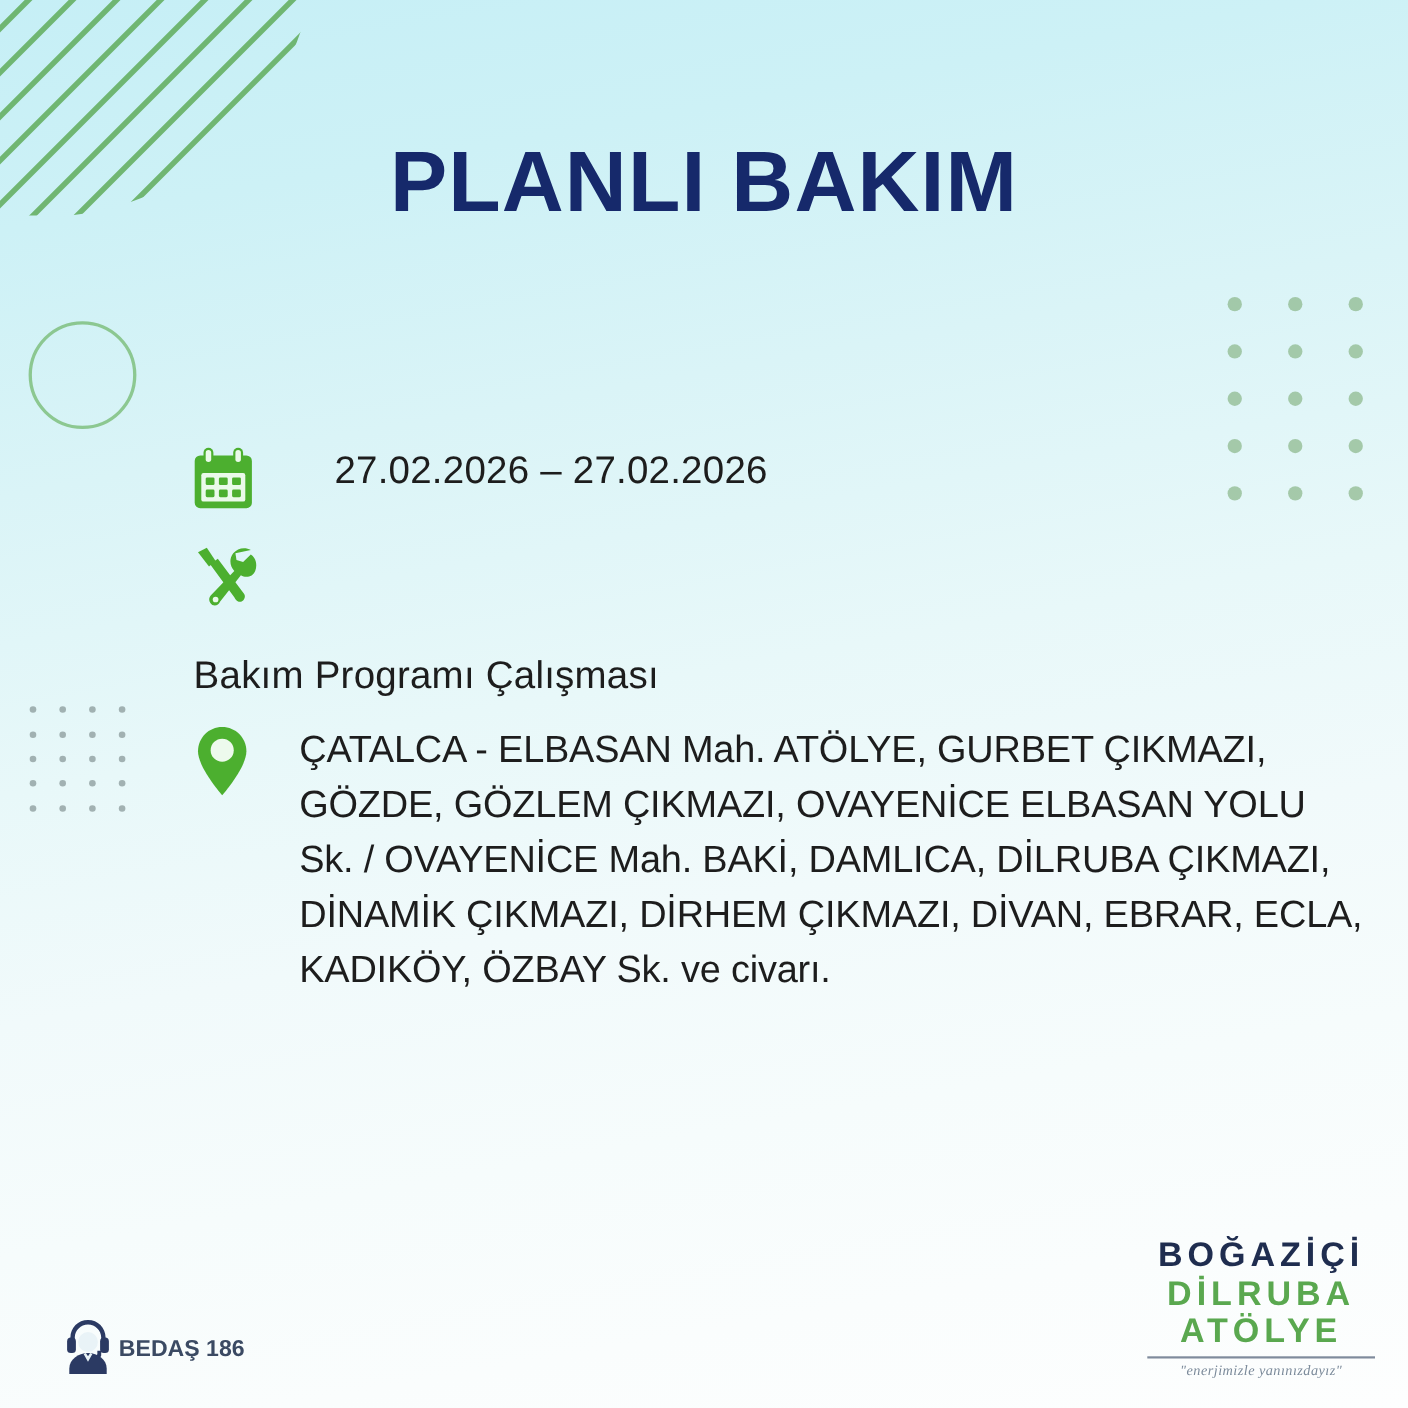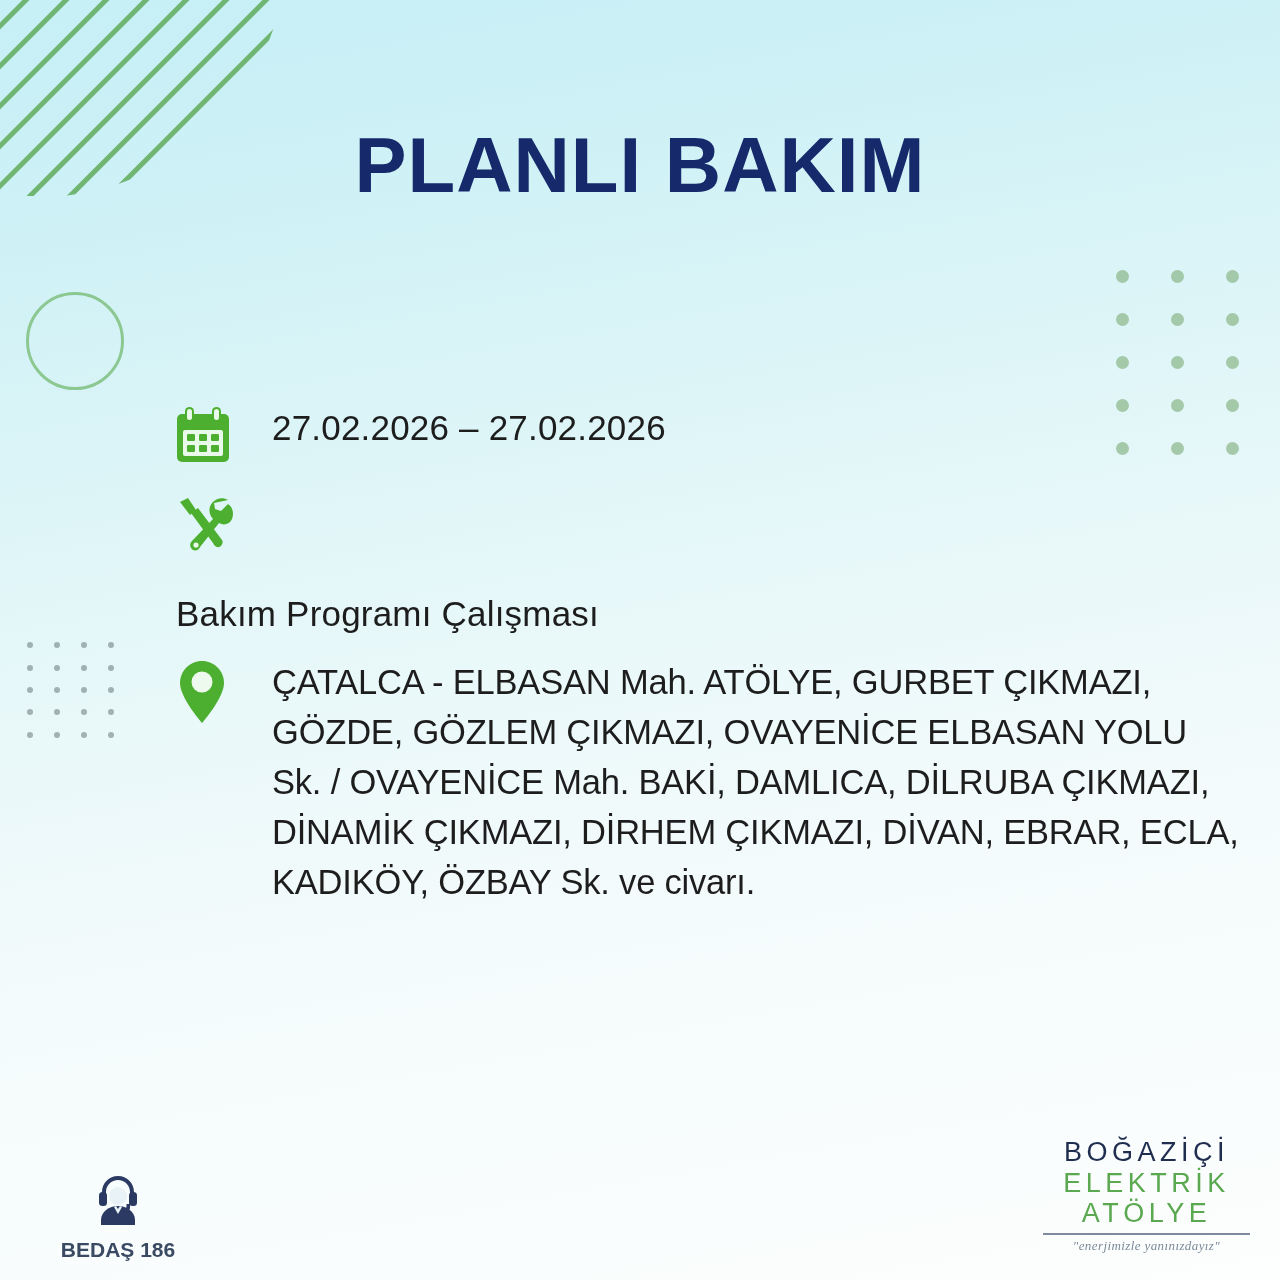--- a/index.html
+++ b/index.html
@@ -123,21 +123,21 @@
     left: 176px;
     top: 404px;
     right: 40px;
     z-index: 4;
   }
   .info-row {
     display: flex;
     align-items: flex-start;
     margin-bottom: 16px;
   }
-  .info-row.r-date  { margin-bottom: 30px; }
+  .info-row.r-date  { margin-bottom: 30px; gap: 32px; }
   .info-row.r-time  { margin-bottom: 32px; }
   .info-row.r-work  { margin-bottom: 26px; flex-direction: column; }
 
   .icon-cell {
     flex: 0 0 96px;
     display: flex;
     align-items: flex-start;
     justify-content: flex-start;
     padding-top: 2px;
   }
@@ -168,21 +168,21 @@
   .contacts {
     position: absolute;
     left: 52px;
     bottom: 18px;
     display: flex;
     align-items: flex-end;
     gap: 56px;
   }
   .contact {
     display: flex;
-    flex-direction: column;
+    flex-direction: row;
     align-items: center;
     width: 132px;
   }
   .contact-ico {
     height: 60px;
     display: flex;
     align-items: flex-end;
     justify-content: center;
     margin-bottom: 10px;
   }
@@ -196,22 +196,22 @@
 
   
   .logo {
     position: absolute;
     right: 26px;
     bottom: 26px;
     text-align: center;
     width: 215px;
   }
   .logo-l1, .logo-l2, .logo-l3 {
-    font-weight: 400;
-    font-size: 27px;
+    font-weight: 700;
+    font-size: 31px;
     letter-spacing: 4.5px;
     line-height: 1.12;
     font-family: "Liberation Sans", sans-serif;
   }
   .logo-l1 { color: #1f2d4f; }
   .logo-l2 { color: #5aa84f; }
   .logo-l3 { color: #5aa84f; }
   .logo-rule {
     height: 2px;
     background: #4a5a72;
@@ -375,21 +375,21 @@
         </div>
         <div class="contact-label">BEDAŞ 186</div>
       </div>
 
 
 
     </div>
 
     <div class="logo">
       <div class="logo-l1">BOĞAZİÇİ</div>
-      <div class="logo-l2">ELEKTRİK</div>
+      <div class="logo-l2">DİLRUBA</div>
       <div class="logo-l3">ATÖLYE</div>
       <div class="logo-rule"></div>
       <div class="logo-tag">"enerjimizle yanınızdayız"</div>
     </div>
 
   </div>
 
 </div>
 
 </body></html>

